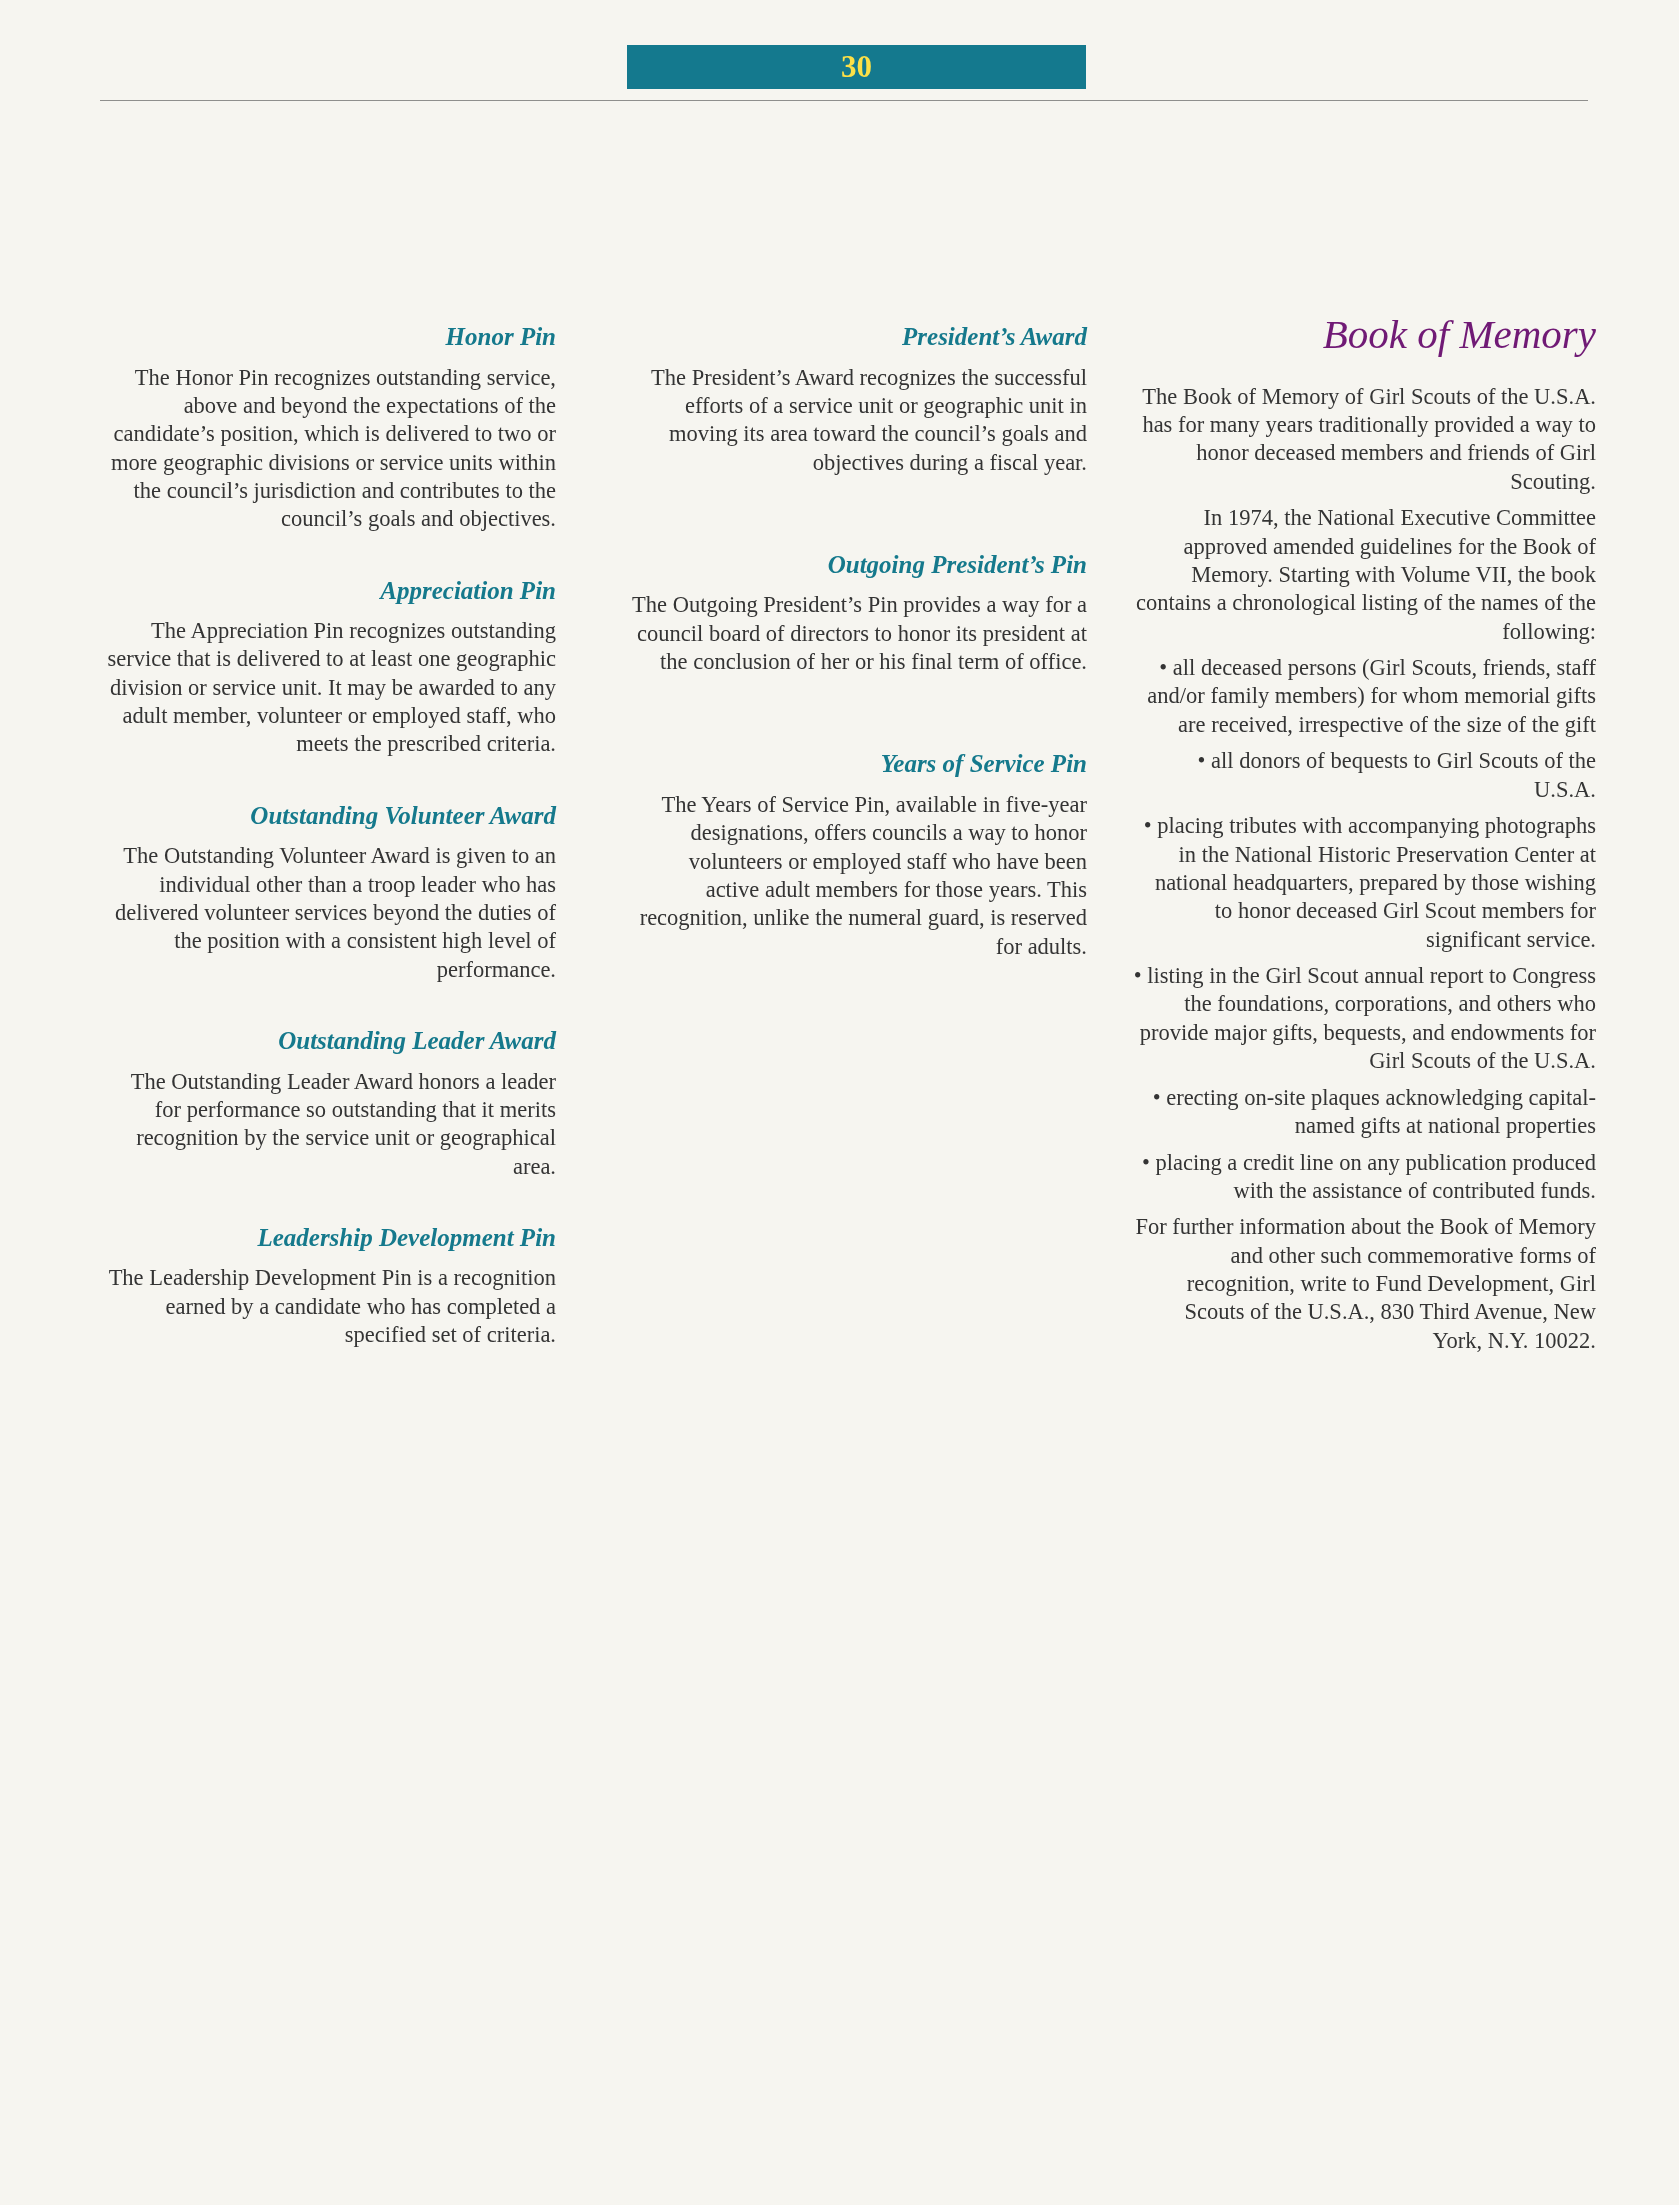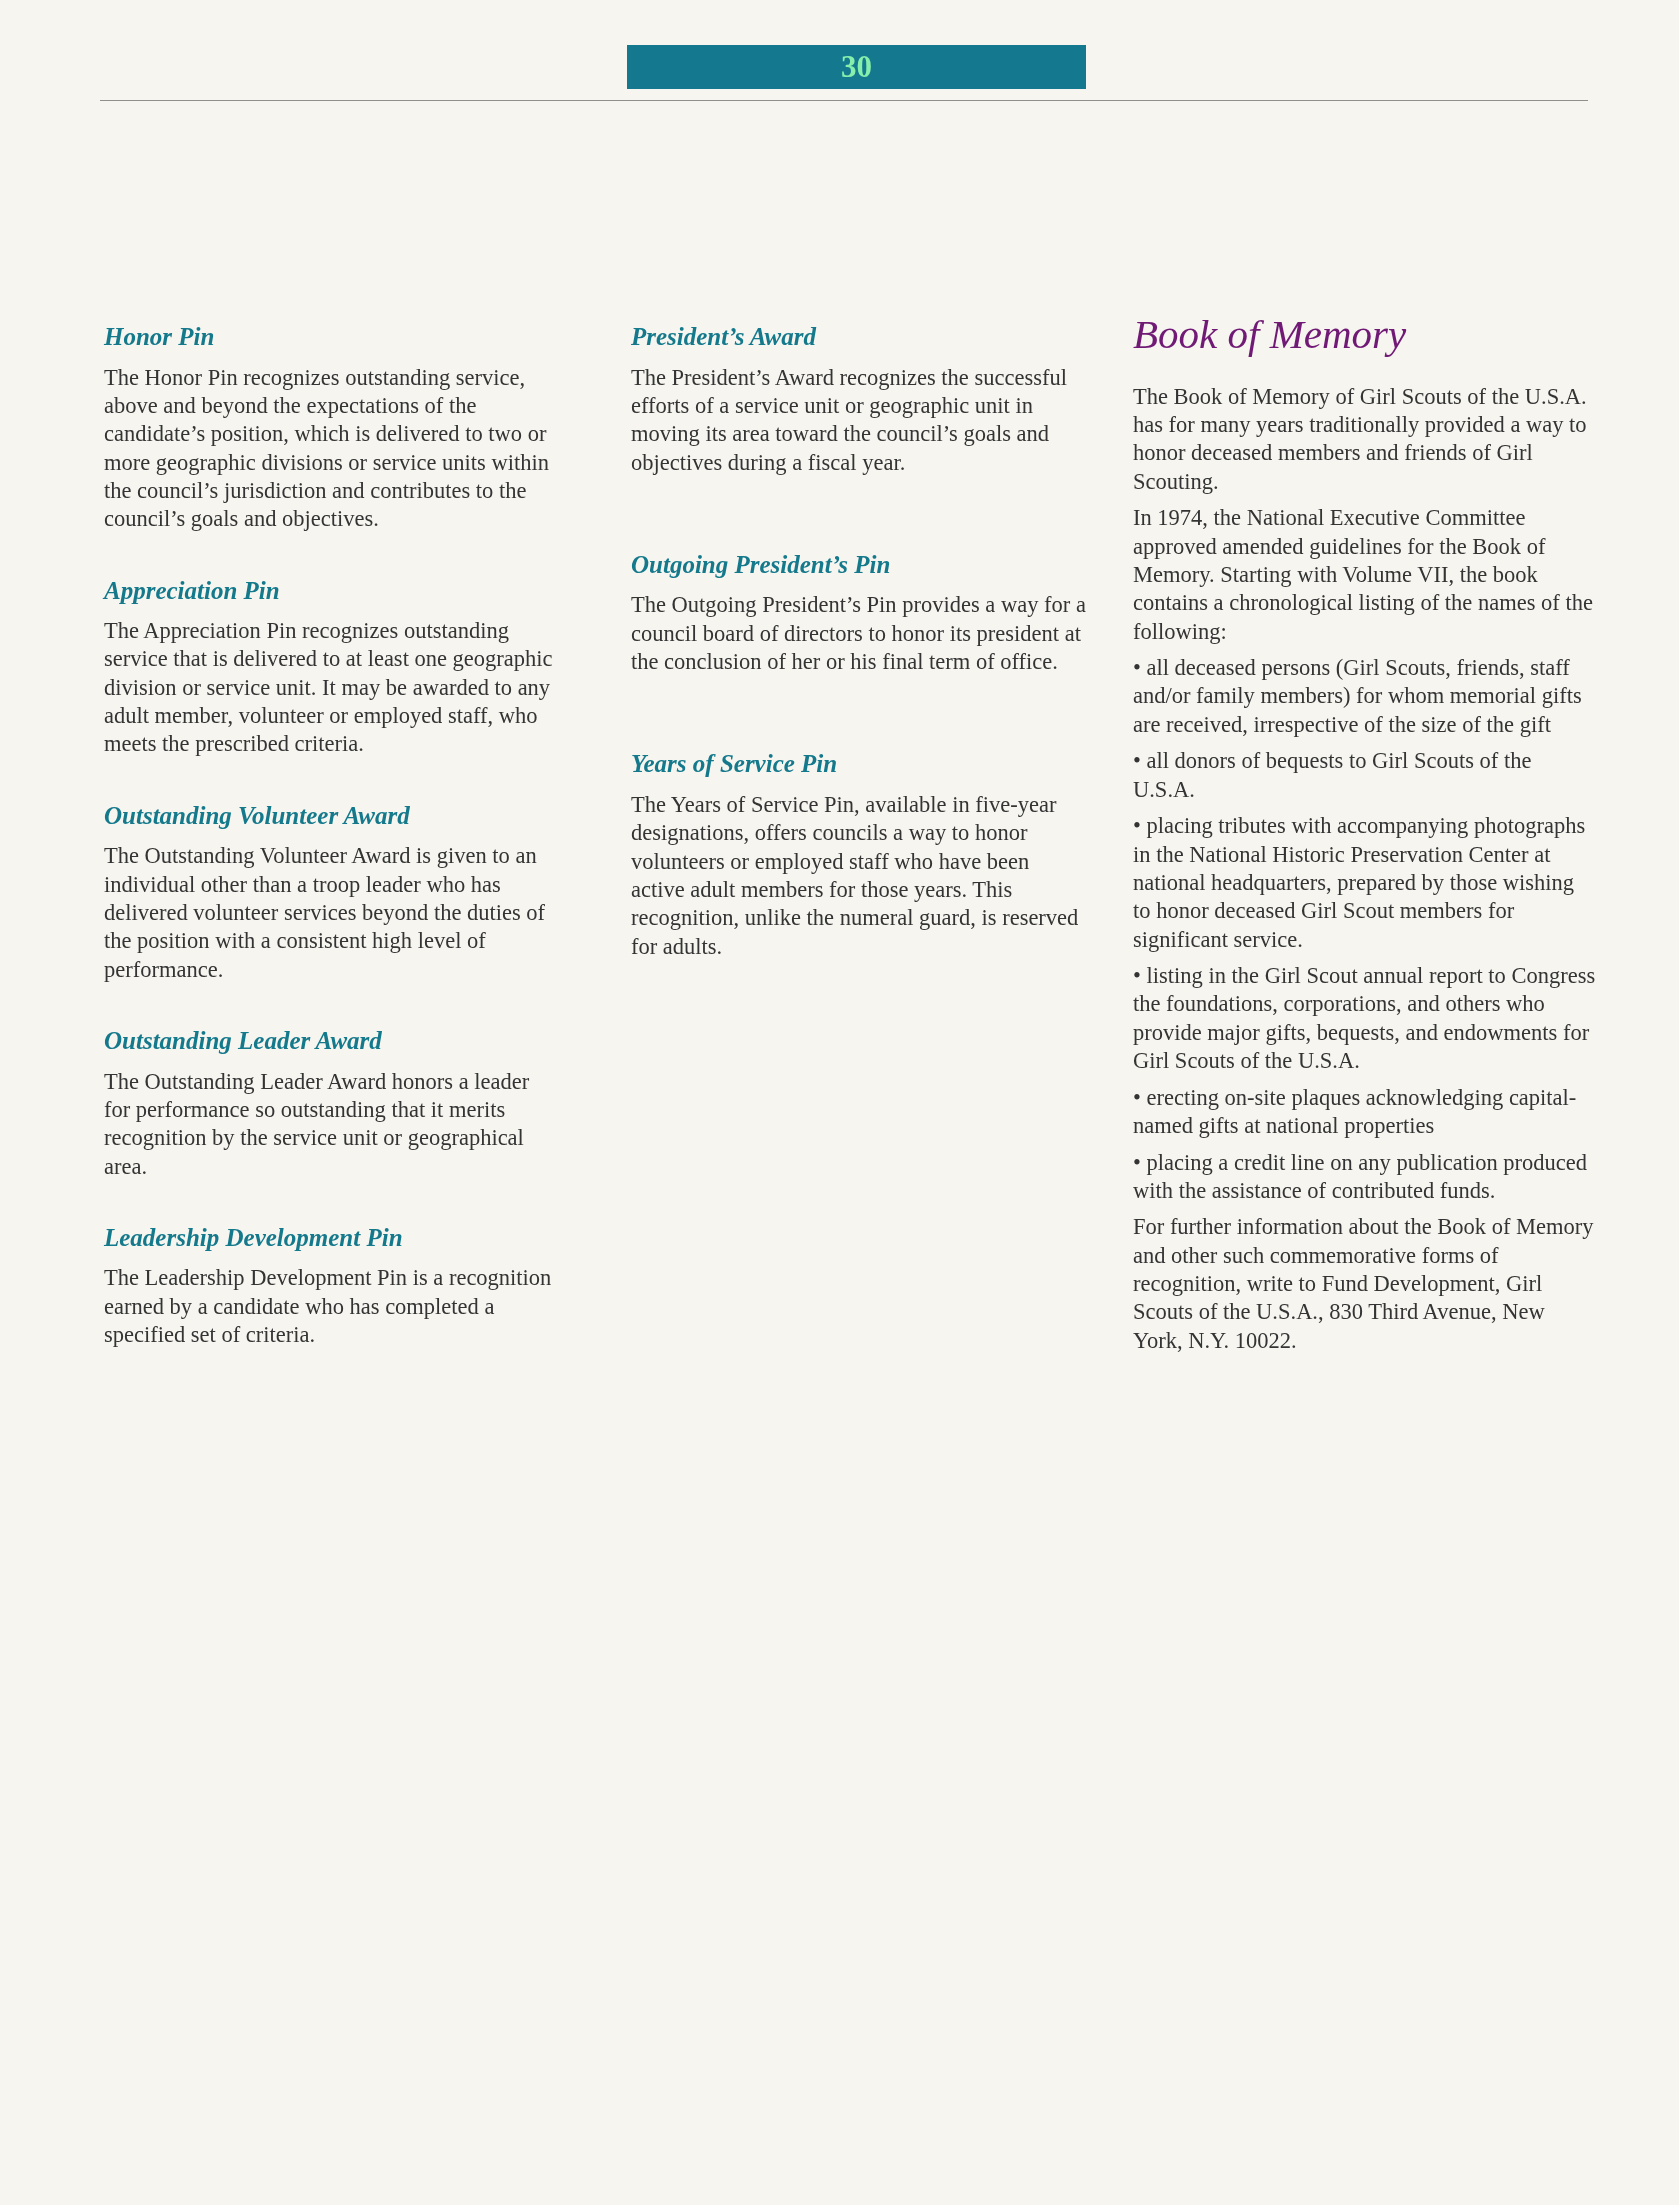--- a/index.html
+++ b/index.html
@@ -9,35 +9,36 @@
     background: #f6f5f0;
     font-family: "Liberation Serif", serif;
     color: #333333;
     overflow: hidden;
   }
   .page-banner {
     position: absolute;
     left: 627px; top: 45px;
     width: 459px; height: 44px;
     background: #14798e;
-    color: #86efac;
+    color: #fde047;
     display: flex; align-items: center; justify-content: center;
     font-size: 31px; font-weight: bold;
   }
   .top-rule {
     position: absolute;
     left: 100px; top: 100px;
     width: 1488px; height: 1.4px;
     background: #8f8f8d;
   }
   .col {
     position: absolute;
     font-size: 22.5px;
     line-height: 1.26;
     color: #343434;
+    text-align: right;
   }
   .col1 { left: 104px;  top: 321px; width: 452px; }
   .col2 { left: 631px;  top: 321px; width: 456px; }
   .col3 { left: 1133px; top: 309px; width: 463px; }
 
   .sec-heading {
     color: #15798c;
     font-size: 25px;
     font-style: italic;
     font-weight: bold;

